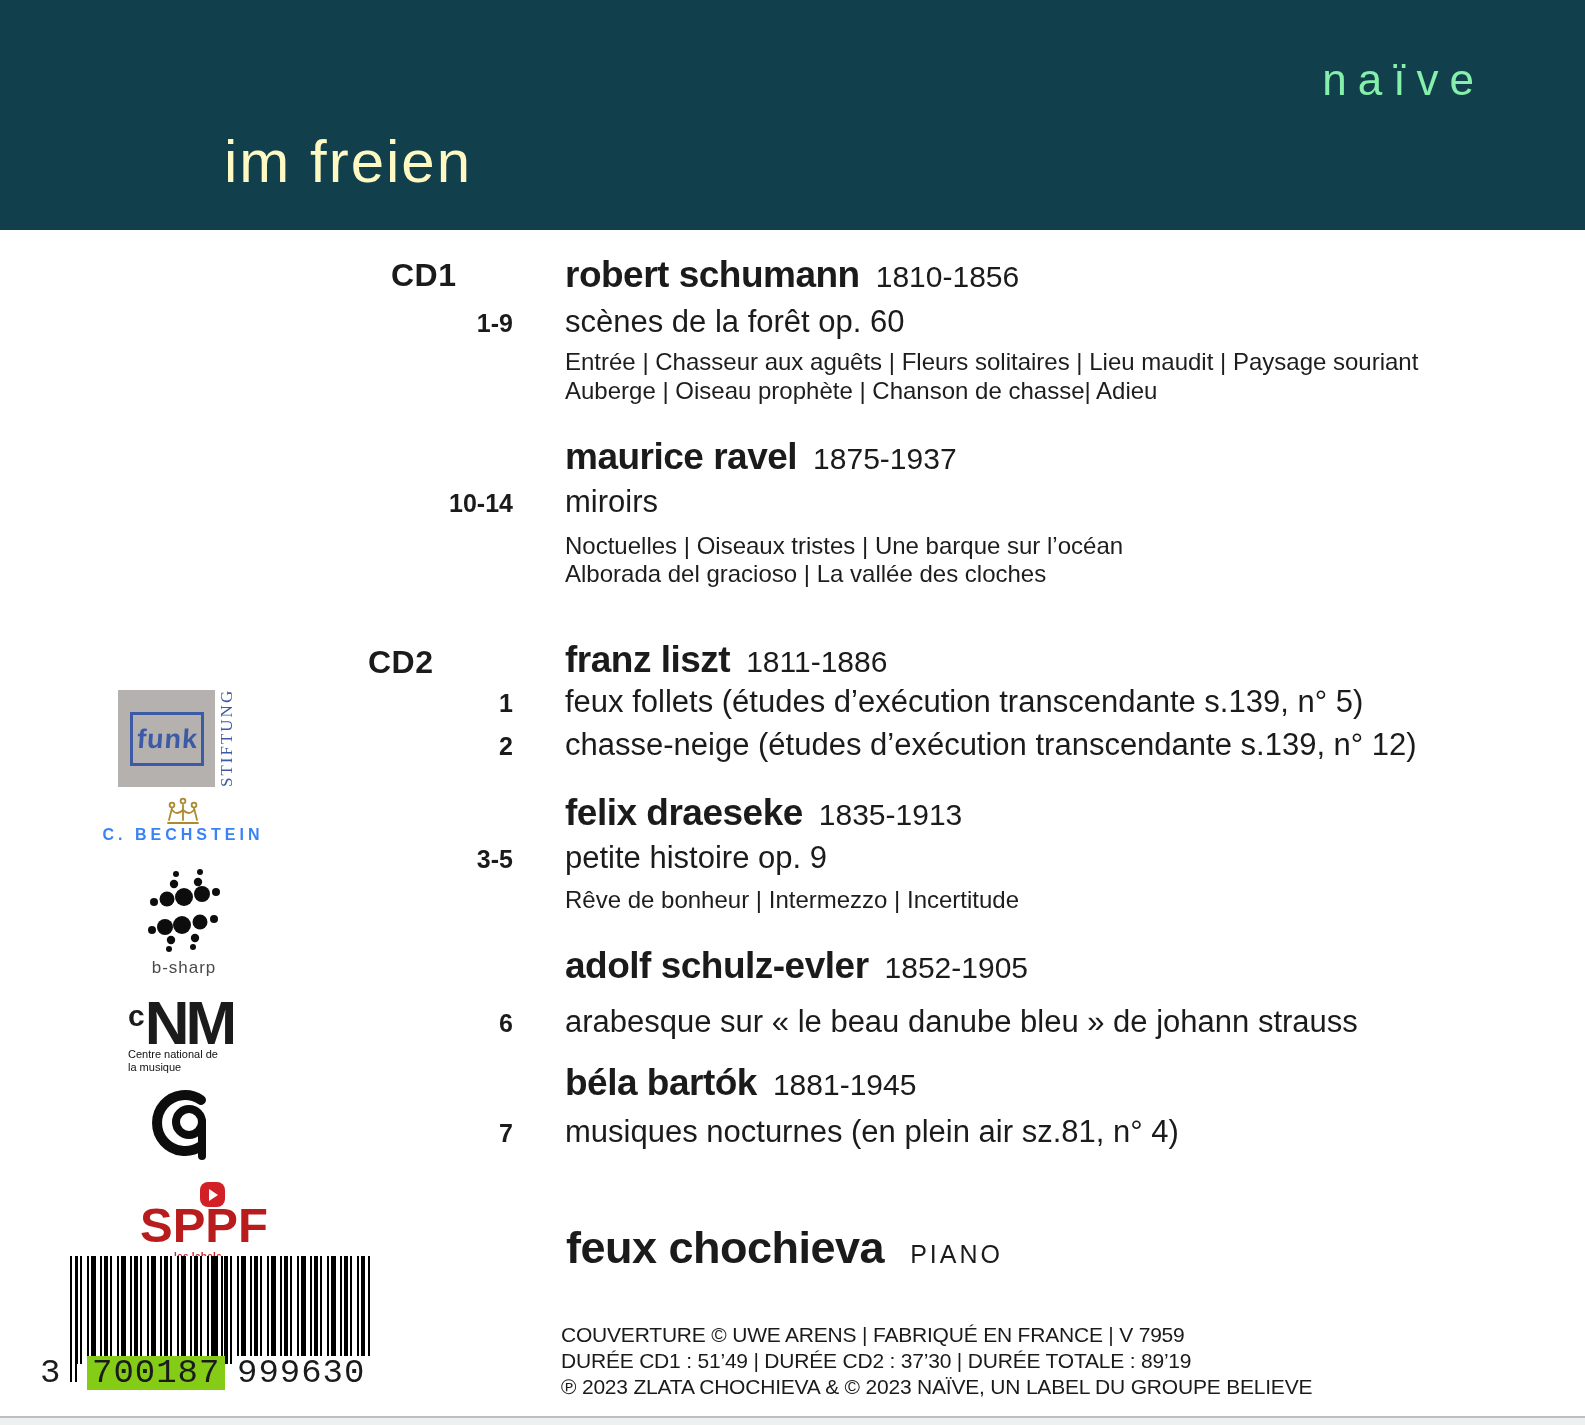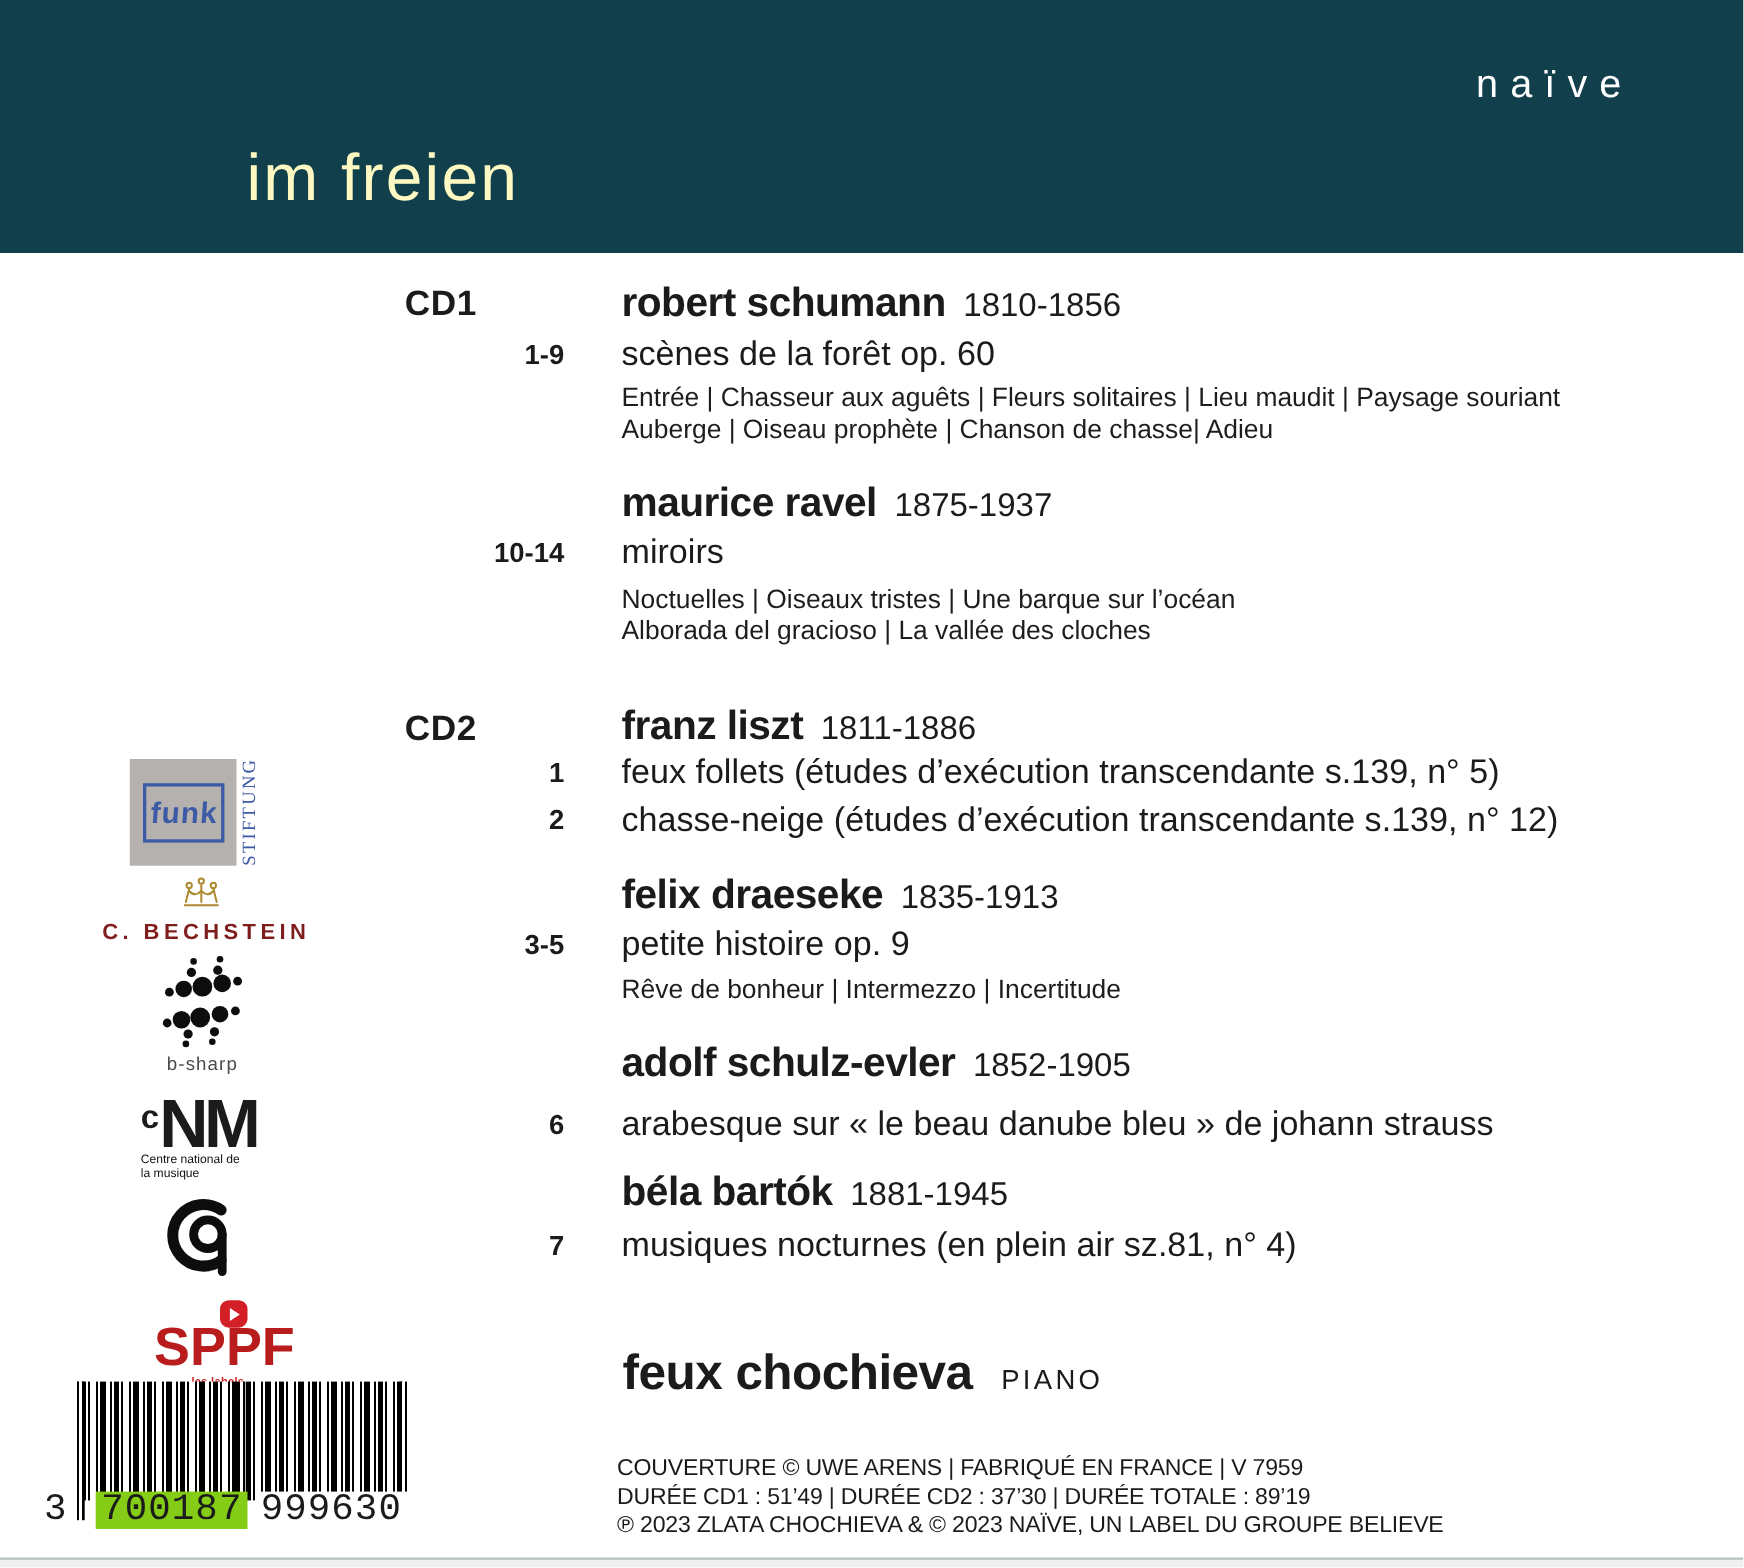--- a/index.html
+++ b/index.html
@@ -5,21 +5,21 @@
   html,body { margin:0; padding:0; }
   body {
     width:1585px; height:1425px; position:relative; overflow:hidden;
     background:#ffffff; color:#1b1b1b;
     font-family:"Liberation Sans", sans-serif;
   }
   
   .header { position:absolute; left:0; top:0; width:1585px; height:230px; background:#113f4c; }
   .naive-logo {
     position:absolute; top:58px; right:100px;
-    font-size:36px; font-weight:400; letter-spacing:11px; color:#ffffff; line-height:1;
+    font-size:44px; font-weight:400; letter-spacing:11px; color:#86efac; line-height:1;
   }
   .album-title {
     position:absolute; top:132px; left:224px;
     font-size:60px; font-weight:400; letter-spacing:2px; color:#fef9c3; line-height:1;
   }
   
   .cd-label { position:absolute; left:368px; font-size:32px; font-weight:700; line-height:1; letter-spacing:0.5px; }
   .composer-row { position:absolute; left:565px; line-height:1; white-space:nowrap; }
   .composer-name { font-size:37px; font-weight:700; letter-spacing:-0.5px; }
   .composer-dates { font-size:30px; font-weight:400; margin-left:16px;margin-top:17px; }
@@ -43,21 +43,21 @@
     border:3px solid #3c5aa6; display:flex; align-items:center; justify-content:center;
   }
   .funk-word { color:#3c5aa6; font-size:27px; font-weight:700; letter-spacing:1px; transform:skewX(-4deg); }
   .funk-vert {
     position:absolute; left:99px; top:0; height:97px;
     writing-mode:vertical-rl; transform:rotate(180deg);
     font-family:"Liberation Serif", serif; font-size:17px; letter-spacing:2px; color:#3c5aa6;
     display:flex; align-items:center;
   }
   .bechstein-logo { position:absolute; left:93px; top:796px; width:180px; text-align:center; }
-  .bech-text { margin-top:11px; font-size:20px; font-weight:700; letter-spacing:4px; color:#7f1d1d; white-space:nowrap; }
+  .bech-text { margin-top:0; font-size:16px; font-weight:700; letter-spacing:4px; color:#3b82f6; white-space:nowrap; }
   .bsharp-logo { position:absolute; left:136px; top:868px; width:96px; text-align:center; }
   .bsharp-text { margin-top:4px; font-size:17px; font-weight:300; letter-spacing:1px; color:#4a4a4a; }
   .cnm-logo { position:absolute; left:128px; top:998px; width:120px; }
   .cnm-c { font-size:30px; font-weight:800; vertical-align:18px; }
   .cnm-nm { font-size:62px; font-weight:800; letter-spacing:-4px; line-height:0.8; }
   .cnm-sub { font-size:11px; line-height:1.15; margin-top:0px; width:95px; color:#111; }
   .gcp-logo { position:absolute; left:147px; top:1088px; }
   .sppf-logo { position:absolute; left:140px; top:1182px; width:116px; text-align:center; }
   .sppf-play {
     position:absolute; left:60px; top:0; width:25px; height:25px; background:#d32027; border-radius:8px;
@@ -87,21 +87,21 @@
   .bottom-strip { position:absolute; left:0; top:1416px; width:1585px; height:9px; background:#edf0ef; border-top:2px solid #b9c0c3; box-sizing:border-box; }
 </style>
 </head>
 <body>
 
 <div class="header">
   <div class="naive-logo">naïve</div>
   <div class="album-title">im freien</div>
 </div>
 
-<div class="cd-label" style="top:259px;">CD1</div>
+<div class="cd-label" style="top:259px;margin-left:23px;">CD1</div>
 
 <div class="composer-row" style="top:256px;">
   <span class="composer-name">robert schumann</span><span class="composer-dates">1810-1856</span>
 </div>
 <div class="work-row" style="top:306px;">
   <span class="num">1-9</span>
   <span class="wtitle">scènes de la forêt op. 60</span>
 </div>
 <div class="mv-line" style="top:350px;">Entrée | Chasseur aux aguêts | Fleurs solitaires | Lieu maudit | Paysage souriant</div>
 <div class="mv-line" style="top:379px;">Auberge | Oiseau prophète | Chanson de chasse| Adieu</div>

